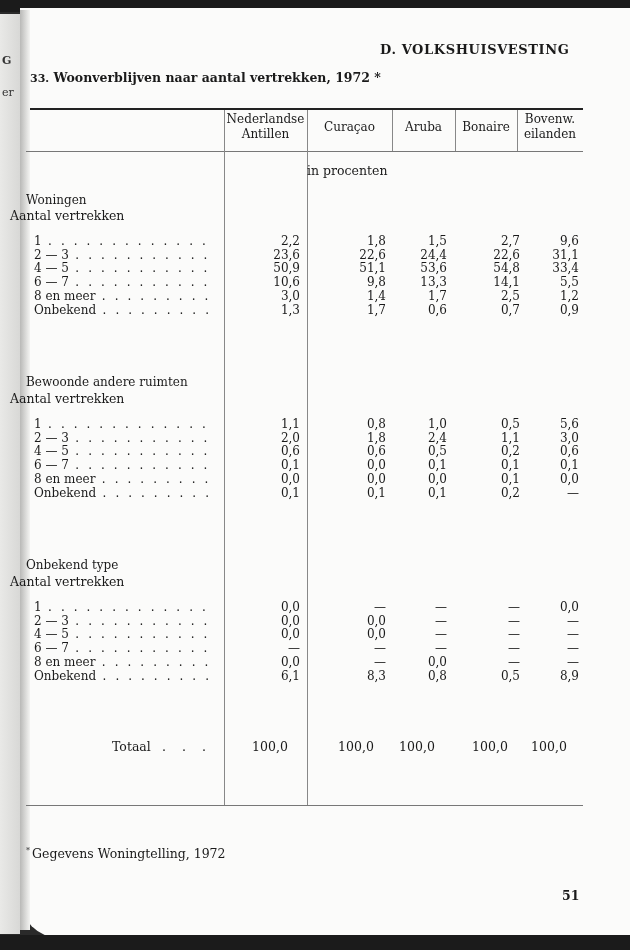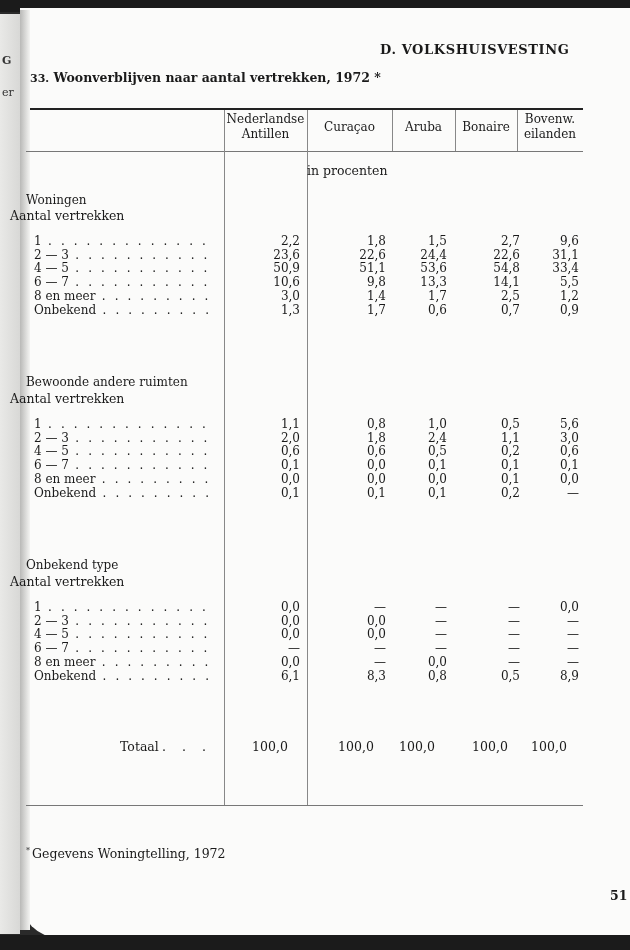--- a/index.html
+++ b/index.html
@@ -37,27 +37,27 @@
   .unit { position:absolute; left:307px; width:276px; top:163px; text-align:left; font-size:12.5px; }
 
   .group-title { position:absolute; left:26px; font-size:12px; font-weight:normal; }
   .subhead { position:absolute; left:10px; font-size:12.5px;text-align:right; }
 
   .row { position:absolute; left:0; width:610px; height:13.7px; font-size:12px; line-height:13.7px; }
   .row .lab { position:absolute; left:34px; width:180px; white-space:nowrap; overflow:hidden; }
   .row .v { position:absolute; text-align:right; width:60px; }
   .c0 { left:240px; } .c1 { left:326px; } .c2 { left:387px; } .c3 { left:460px; } .c4 { left:519px; }
 
-  .total-label { position:absolute; left:120px; top:739px; font-size:12.5px;text-align:center; }
+  .total-label { position:absolute; left:112px; top:739px; font-size:12.5px;text-align:center; }
   .total-dots { position:absolute; left:162px; top:739px; font-size:12.5px; letter-spacing:6px; }
   .total .v { position:absolute; text-align:center; width:60px; top:739px; font-size:12.5px; }
 
   .footnote { position:absolute; left:26px; top:846px; font-size:12.5px; }
   .footnote sup { font-size:8px; vertical-align:super; margin-right:2px; }
-  .pagenum { position:absolute; left:562px; top:888px; font-size:12.5px; font-weight:bold;margin-left:48px; }
+  .pagenum { position:absolute; left:562px; top:888px; font-size:12.5px; font-weight:bold; }
 </style>
 </head>
 <body>
 
 <div class="topbar"></div>
 <div class="prevpage">
   <span class="frag" style="top:40px">G</span>
   <span class="frag" style="top:72px;font-weight:normal">er</span>
 </div>
 <div class="page"></div>

